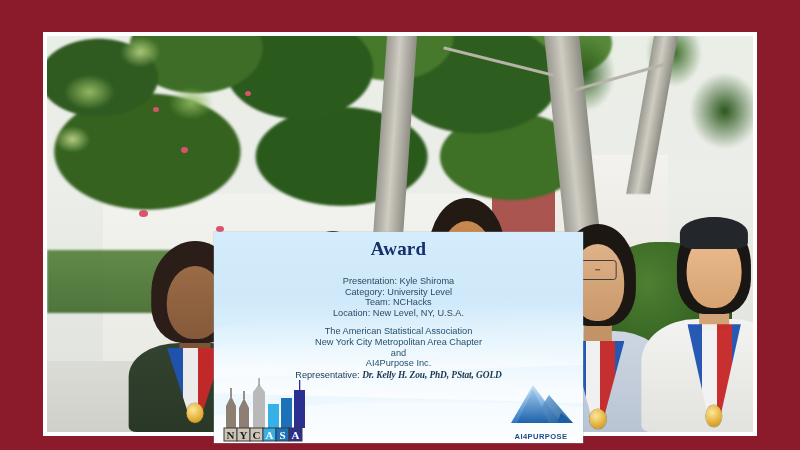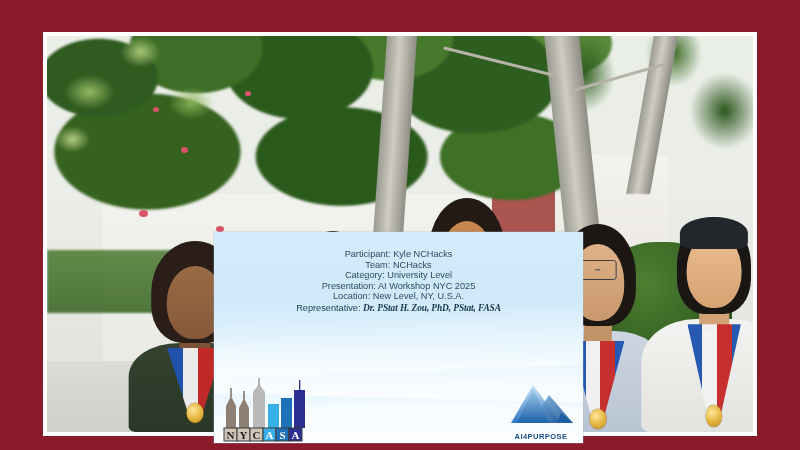--- a/index.html
+++ b/index.html
@@ -278,33 +278,39 @@
 
     </div>
   </div>
 
   <div class="cert">
     <div class="cert-wave w1"></div>
     <div class="cert-wave w2"></div>
     <div class="cert-wave w3"></div>
 
     <div class="cert-inner">
+      <div class="t-award">Award</div>
 
       <div class="details">
-        <div>Participant: Kyle NCHacks</div>
+        <div>Presentation: Kyle Shiroma</div>
+        <div>Category: University Level</div>
         <div>Team: NCHacks</div>
-        <div>Category: University Level</div>
-        <div>Presentation: AI Workshop NYC 2025</div>
         <div>Location: New Level, NY, U.S.A.</div>
       </div>
 
+      <div class="orgs">
+        <div>The American Statistical Association</div>
+        <div>New York City Metropolitan Area Chapter</div>
+        <div>and</div>
+        <div>AI4Purpose Inc.</div>
+      </div>
 
       <div class="rep">
         <span>Representative:</span>
-        <span class="sig">Dr. PStat H. Zou, PhD, PStat, FASA</span>
+        <span class="sig">Dr. Kelly H. Zou, PhD, PStat, GOLD</span>
       </div>
     </div>
 
     <div class="nycasa">
       <svg viewBox="0 0 88 64" width="88" height="64" aria-hidden="true">
 
         <rect x="4" y="28" width="10" height="22" fill="#8d7f74"></rect>
         <polygon points="4,28 9,18 14,28" fill="#8d7f74"></polygon>
         <rect x="8.3" y="10" width="1.4" height="9" fill="#6f635a"></rect>
         <rect x="17" y="30" width="10" height="20" fill="#8d7f74"></rect>

